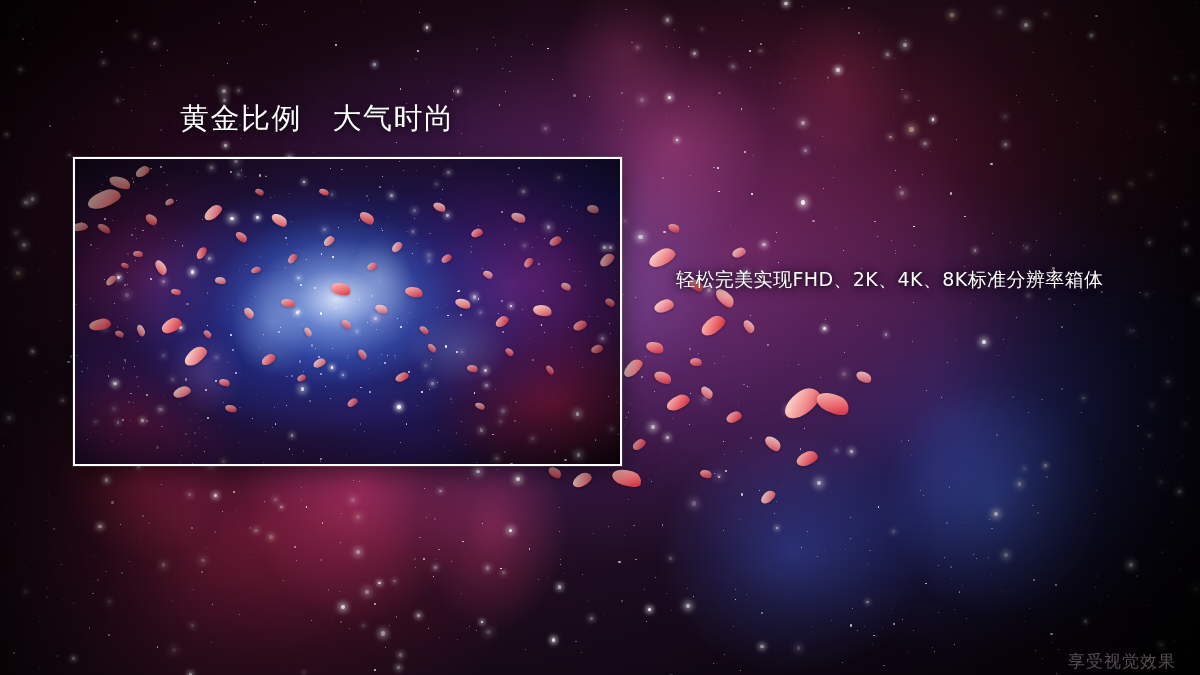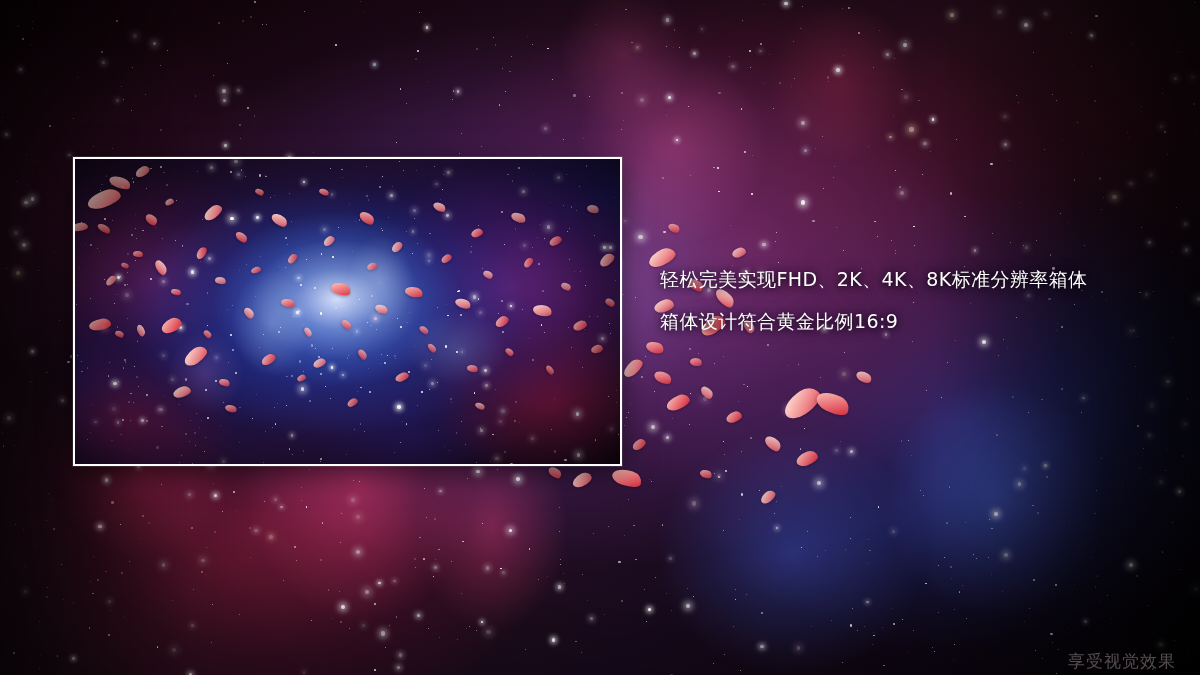--- a/index.html
+++ b/index.html
@@ -129,21 +129,21 @@
   .petal {
     position: absolute;
     border-radius: 62% 38% 58% 42% / 56% 60% 40% 44%;
     background: linear-gradient(145deg, #ffd9d2 0%, #fba6a0 26%, #f26a70 58%, #d8343f 88%);
     box-shadow: 0 1px 3px rgba(0,0,0,0.30);
   }
 
   
   #body-text {
     position: absolute;
-    left: 660px;
+    left: 676px;
     top: 258px;
     width: 520px;
   }
   .body-line {
     color: #ffffff;
     font-size: 19px;
     line-height: 42px;
     letter-spacing: 0.4px;
     white-space: nowrap;
     text-shadow: 0 1px 6px rgba(0,0,0,0.85), 0 0 14px rgba(20,8,40,0.7);
@@ -1094,20 +1094,21 @@
       <i class="petal" style="left:632px;top:440px;width:14px;height:9px;transform:rotate(-28deg);opacity:0.8;background:linear-gradient(145deg,#ffd9d2 0%,#fba6a0 26%,#f26a70 58%,#d8343f 90%);"></i>
       <i class="petal" style="left:700px;top:470px;width:12px;height:8px;transform:rotate(22deg);opacity:0.78;background:linear-gradient(145deg,#ffd9d2 0%,#fba6a0 26%,#f26a70 58%,#d8343f 90%);"></i>
       <i class="petal" style="left:760px;top:492px;width:16px;height:10px;transform:rotate(-36deg);opacity:0.84;background:linear-gradient(150deg,#fff1ee 0%,#ffc2bb 30%,#f58a8c 64%,#e0525c 92%);"></i>
       <i class="petal" style="left:612px;top:470px;width:30px;height:16px;transform:rotate(18deg);opacity:0.94;background:linear-gradient(145deg,#ffd9d2 0%,#fba6a0 26%,#f26a70 58%,#d8343f 90%);"></i>
       <i class="petal" style="left:572px;top:474px;width:20px;height:12px;transform:rotate(-26deg);opacity:0.88;background:linear-gradient(150deg,#fff1ee 0%,#ffc2bb 30%,#f58a8c 64%,#e0525c 92%);"></i>
       <i class="petal" style="left:548px;top:468px;width:14px;height:9px;transform:rotate(40deg);opacity:0.82;background:linear-gradient(145deg,#ffd9d2 0%,#fba6a0 26%,#f26a70 58%,#d8343f 90%);"></i>
       <i class="petal" style="left:732px;top:248px;width:14px;height:9px;transform:rotate(-16deg);opacity:0.82;background:linear-gradient(150deg,#fff1ee 0%,#ffc2bb 30%,#f58a8c 64%,#e0525c 92%);"></i>
       <i class="petal" style="left:668px;top:224px;width:12px;height:8px;transform:rotate(32deg);opacity:0.78;background:linear-gradient(145deg,#ffd9d2 0%,#fba6a0 26%,#f26a70 58%,#d8343f 90%);"></i>
     </div>
 
+  <div id="title">黄金比例　大气时尚</div>
 
   <div id="image-frame">
     <div id="frame-inner" aria-label="星空花瓣图像">
       <div class="inner-layer" id="inner-nebula"></div>
       <div class="inner-layer" id="inner-wisps"></div>
       <div class="starfield" id="inner-stars">
           <i class="star" style="left:376.8px;top:10.6px;width:0.82px;height:0.82px;opacity:0.25;background:#ffffff;"></i>
           <i class="star" style="left:209.8px;top:77.7px;width:1.96px;height:1.96px;opacity:0.61;background:#ffffff;"></i>
           <i class="star" style="left:386.2px;top:262.2px;width:0.81px;height:0.81px;opacity:0.68;background:#ffffff;"></i>
           <i class="star" style="left:509.4px;top:162.2px;width:0.80px;height:0.80px;opacity:0.93;background:#ffffff;"></i>
@@ -1590,18 +1591,17 @@
           <i class="petal" style="left:180px;top:30px;width:9px;height:6px;transform:rotate(34deg);opacity:0.74;background:linear-gradient(145deg,#ffd9d2 0%,#fba6a0 26%,#f26a70 58%,#d8343f 90%);"></i>
           <i class="petal" style="left:272px;top:240px;width:11px;height:7px;transform:rotate(-26deg);opacity:0.78;background:linear-gradient(145deg,#ffd9d2 0%,#fba6a0 26%,#f26a70 58%,#d8343f 90%);"></i>
           <i class="petal" style="left:400px;top:244px;width:10px;height:6px;transform:rotate(30deg);opacity:0.74;background:linear-gradient(150deg,#fff1ee 0%,#ffc2bb 30%,#f58a8c 64%,#e0525c 92%);"></i>
         </div>
       <div class="inner-layer" id="inner-vignette"></div>
     </div>
   </div>
 
   <div id="body-text">
     <div class="body-line">轻松完美实现FHD、2K、4K、8K标准分辨率箱体</div>
-    <div class="body-line">箱体设计符合黄金比例16:9</div>
   </div>
 
   <div id="watermark">享受视觉效果</div>
 
 </div>
 
 </body></html>

